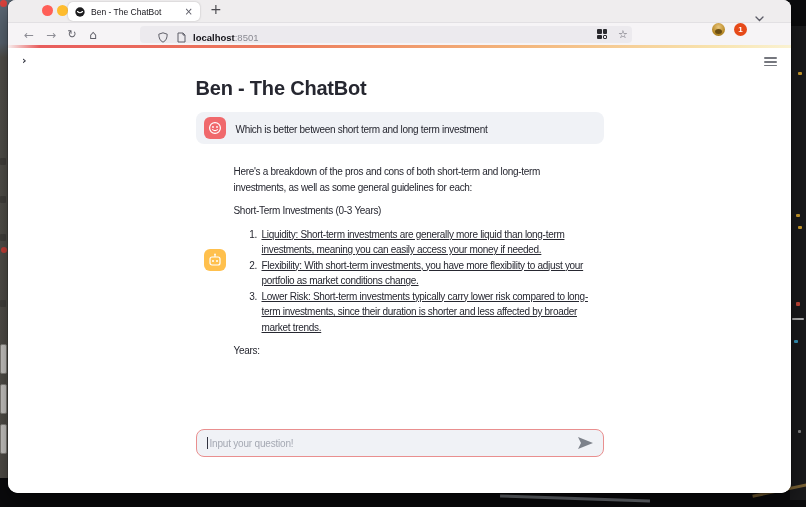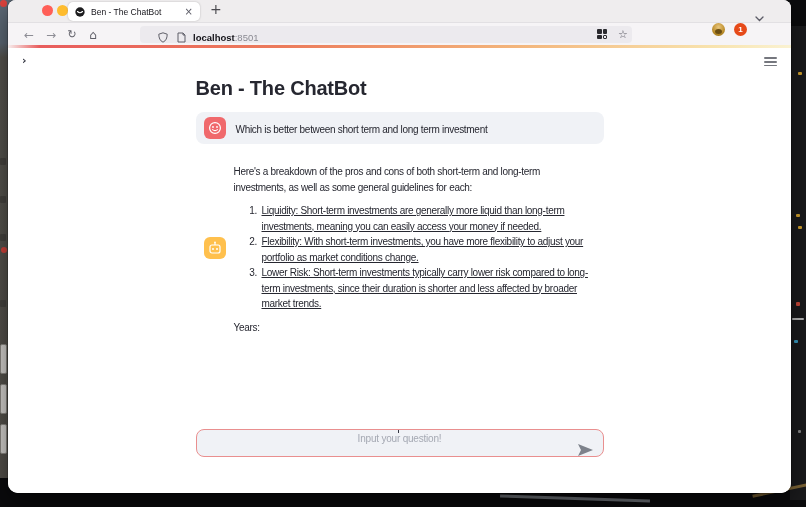--- a/index.html
+++ b/index.html
@@ -84,21 +84,21 @@
   .avatar-bot { background:#ffc04d; }
   .msg-body { font-size:10px; line-height:15.5px; letter-spacing:-.3px; color:#262730; padding-top:3px; width:360px; }
   .msg-body p { margin:0 0 8px; }
   .msg-body p:last-child { margin-bottom:0; }
   .msg-body ol { margin:0 0 8px; padding-left:26px;text-decoration:underline; }
   .msg-body li { padding-left:2px; }
   .msg-user .msg-body { padding-top:4px; }
 
   
   .input-row { position:absolute; left:50%; transform:translateX(-50%); top:381px; width:408px; height:28px;
-    background:#f0f2f6; border:1px solid #e98f8f; border-radius:8px; display:flex; align-items:center; padding:0 10px;flex-direction:column; }
+    background:#f0f2f6; border:1px solid #e98f8f; border-radius:8px; display:flex; align-items:center; padding:0 10px; }
   .caret { width:1px; height:12px; background:#31333f; margin-right:2px; }
   .placeholder { font-size:10px; letter-spacing:-.2px; color:#a5a9b3; }
   .send-btn { margin-left:auto; display:flex; align-items:center; }
 </style>
 </head>
 <body>
 
 <div class="bg-left">
   <span class="dot-red-top"></span>
   <span class="dot-red-mid"></span>
@@ -223,20 +223,21 @@
             <svg width="14" height="14" viewBox="0 0 14 14">
               <rect x="2" y="4" width="10" height="8" rx="2" fill="none" stroke="#fff" stroke-width="1.2"></rect>
               <circle cx="5" cy="8" r="1" fill="#fff"></circle>
                 <circle cx="9" cy="8" r="1" fill="#fff"></circle>
               <path d="M7 4 V1.8" stroke="#fff" stroke-width="1.1"></path>
                 <circle cx="7" cy="1.4" r=".9" fill="#fff"></circle>
             </svg>
           </span>
           <div class="msg-body">
             <p>Here's a breakdown of the pros and cons of both short-term and long-term investments, as well as some general guidelines for each:</p>
+            <p>Short-Term Investments (0-3 Years)</p>
             <ol>
               <li>Liquidity: Short-term investments are generally more liquid than long-term investments, meaning you can easily access your money if needed.</li>
               <li>Flexibility: With short-term investments, you have more flexibility to adjust your portfolio as market conditions change.</li>
               <li>Lower Risk: Short-term investments typically carry lower risk compared to long-term investments, since their duration is shorter and less affected by broader market trends.</li>
             </ol>
             <p>Years:</p>
           </div>
         </div>
 
       </div>

